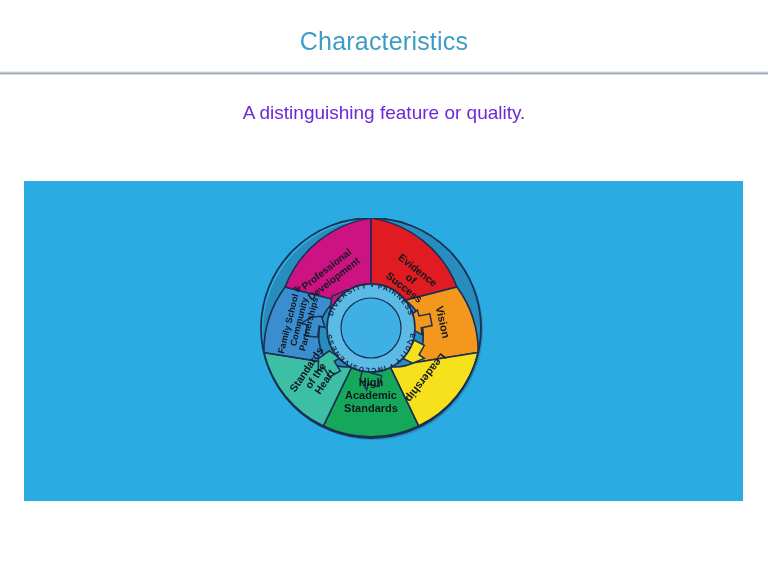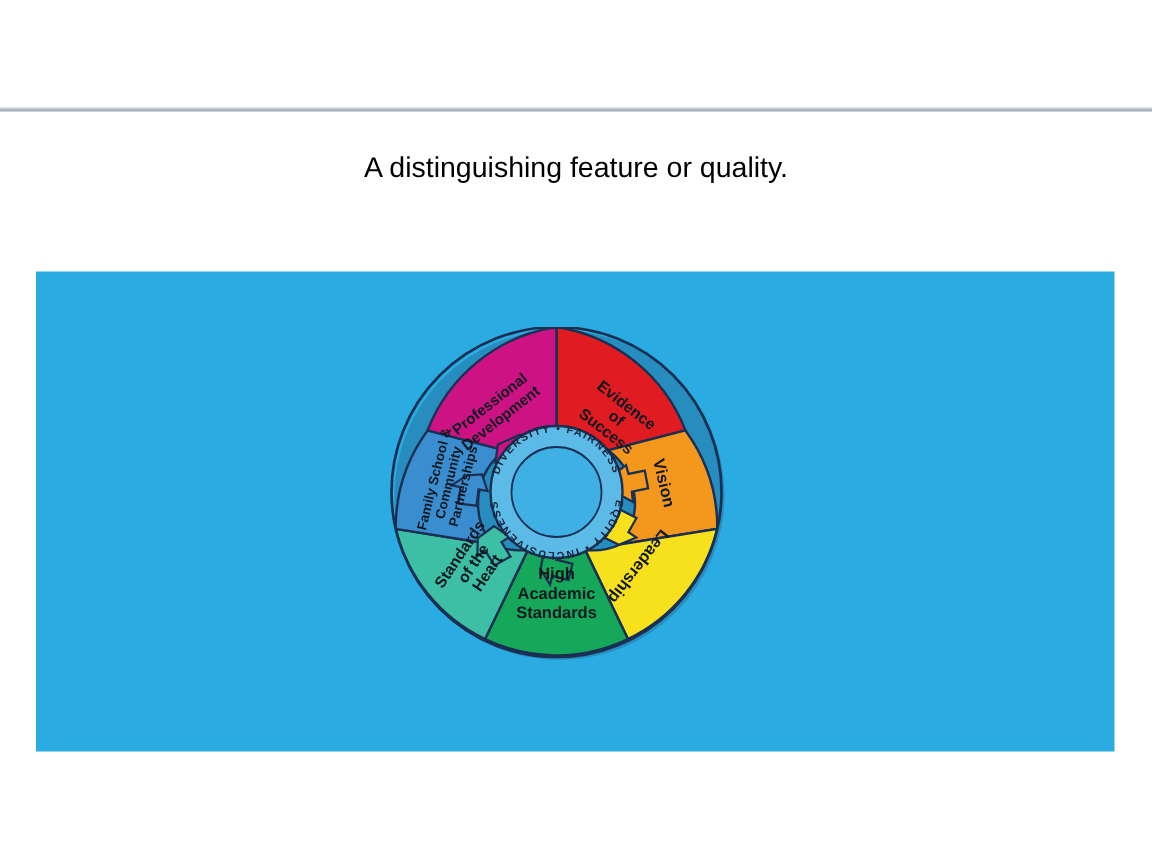--- a/index.html
+++ b/index.html
@@ -51,21 +51,21 @@
   }
 
   
   .slide-subtitle {
     position: absolute;
     top: 100px;
     left: 0;
     width: 768px;
     text-align: center;
     font-size: 19px;
-    color: #000000;
+    color: #6d28d9;
     line-height: 26px;
     white-space: nowrap;
   }
 
   
   .image-panel {
     position: absolute;
     left: 24px;
     top: 181px;
     width: 719px;
@@ -96,20 +96,21 @@
   .seg-label {
     font-family: "Liberation Sans", sans-serif;
     font-weight: bold;
     fill: #101820;
   }
 </style>
 </head>
 <body>
 
 <div class="slide-header">
+  <div class="slide-title">Characteristics</div>
   <div class="header-rule"></div>
 </div>
 
 <div class="slide-subtitle">A distinguishing feature or quality.</div>
 
 <div class="image-panel">
 
   <div class="wheel-wrap">
     <svg class="wheel-svg" viewBox="0 0 226 222" xmlns="http://www.w3.org/2000/svg">
       <defs>

